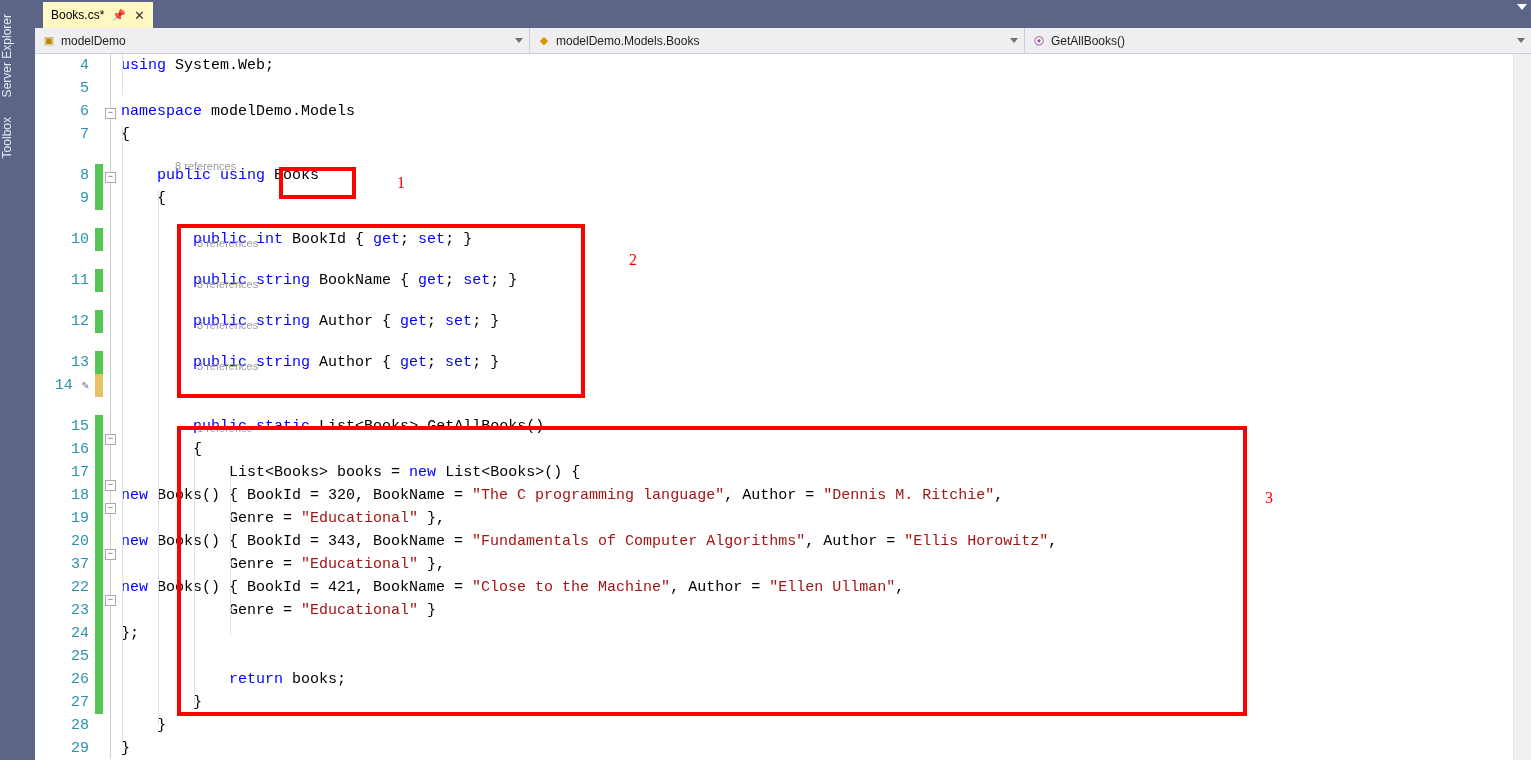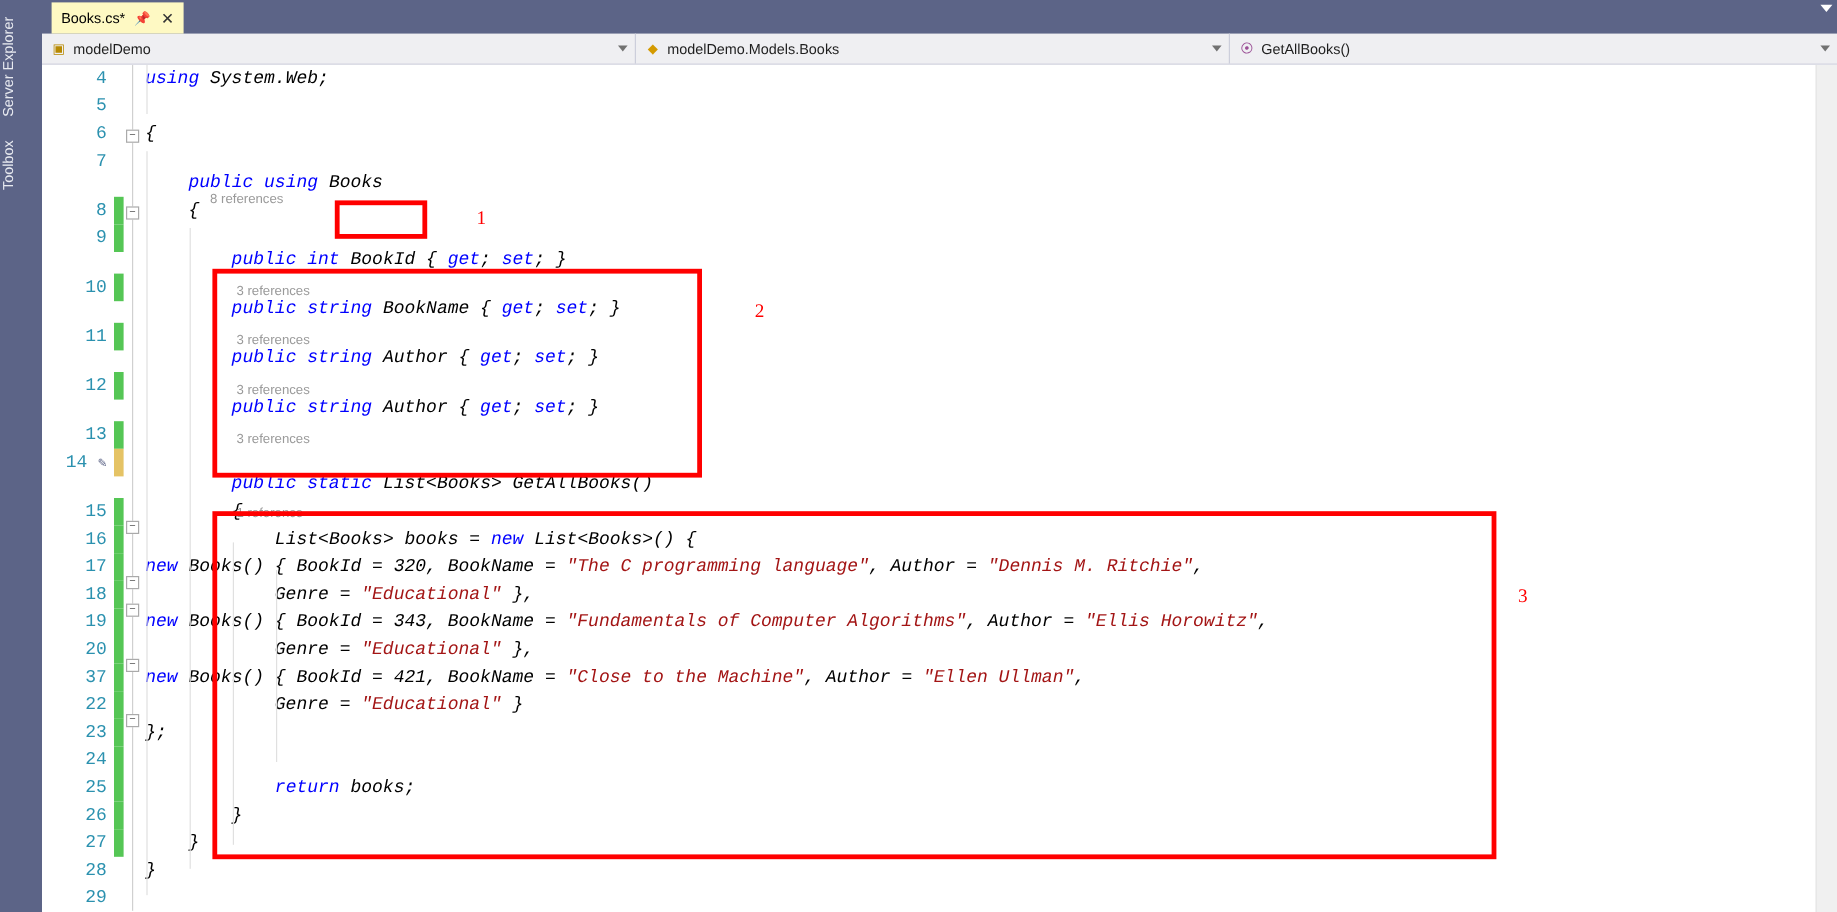--- a/index.html
+++ b/index.html
@@ -42,21 +42,21 @@
   .change-col div { height: 23px; }
   .chg-green { background: #55C655; }
   .chg-yellow{ background: #E5C365; }
 
   .fold-col { width: 18px; position: relative; }
   .fold-col .fold { position: absolute; left: 2px; width: 11px; height: 11px; border: 1px solid #AAAAAA; background: #fff; color: #555; font-size: 9px; line-height: 9px; text-align: center; cursor: pointer; }
   .fold-col .fold.minus::before { content: "−"; }
   .fold-col .vline { position: absolute; left: 7px; width: 1px; background: #D0D0D0; }
 
   .code-col { flex: 1; position: relative; }
-  .code-col .line { height: 23px; white-space: pre; font-style: italic; }
+  .code-col .line { height: 23px; white-space: pre; }
   .code-col .codelens { position: absolute; height: 15px; font-family: "Segoe UI", sans-serif; font-size: 11px; color: #9A9A9A; }
   .k  { color: #0000FF; }
   .t  { color: #000000; }
   .s  { color: #A31515; }
   .n  { color: #000; }
 
   
   .iguide { position: absolute; width: 1px; background: #E0E0E0; }
 
   
@@ -208,20 +208,21 @@
           <div class="redbox" style="left:158px; top:113px; width:77px; height:32px;"></div>
           <div class="redlabel" style="left:276px; top:117px;">1</div>
 
           <div class="redbox" style="left:56px; top:170px; width:408px; height:174px;"></div>
           <div class="redlabel" style="left:508px; top:194px;">2</div>
 
           <div class="redbox" style="left:56px; top:372px; width:1070px; height:290px;"></div>
           <div class="redlabel" style="left:1144px; top:432px;">3</div>
         <div class="line"><span class="k">using</span><span class="n"> System.Web;</span></div>
             <div class="line"><span></span></div>
+            <div class="line"><span class="k">namespace</span><span class="n"> modelDemo.Models</span></div>
             <div class="line"><span>{</span></div>
             <div style="height: 18px;"></div>
             <div class="line">    <span class="k">public</span> <span class="k">using</span> <span class="t">Books</span></div>
             <div class="line"><span>    {</span></div>
             <div style="height: 18px;"></div>
             <div class="line">        <span class="k">public</span> <span class="k">int</span><span class="n"> BookId { </span><span class="k">get</span><span class="n">; </span><span class="k">set</span><span class="n">; }</span></div>
             <div style="height: 18px;"></div>
             <div class="line">        <span class="k">public</span> <span class="k">string</span><span class="n"> BookName { </span><span class="k">get</span><span class="n">; </span><span class="k">set</span><span class="n">; }</span></div>
             <div style="height: 18px;"></div>
             <div class="line">        <span class="k">public</span> <span class="k">string</span><span class="n"> Author { </span><span class="k">get</span><span class="n">; </span><span class="k">set</span><span class="n">; }</span></div>

